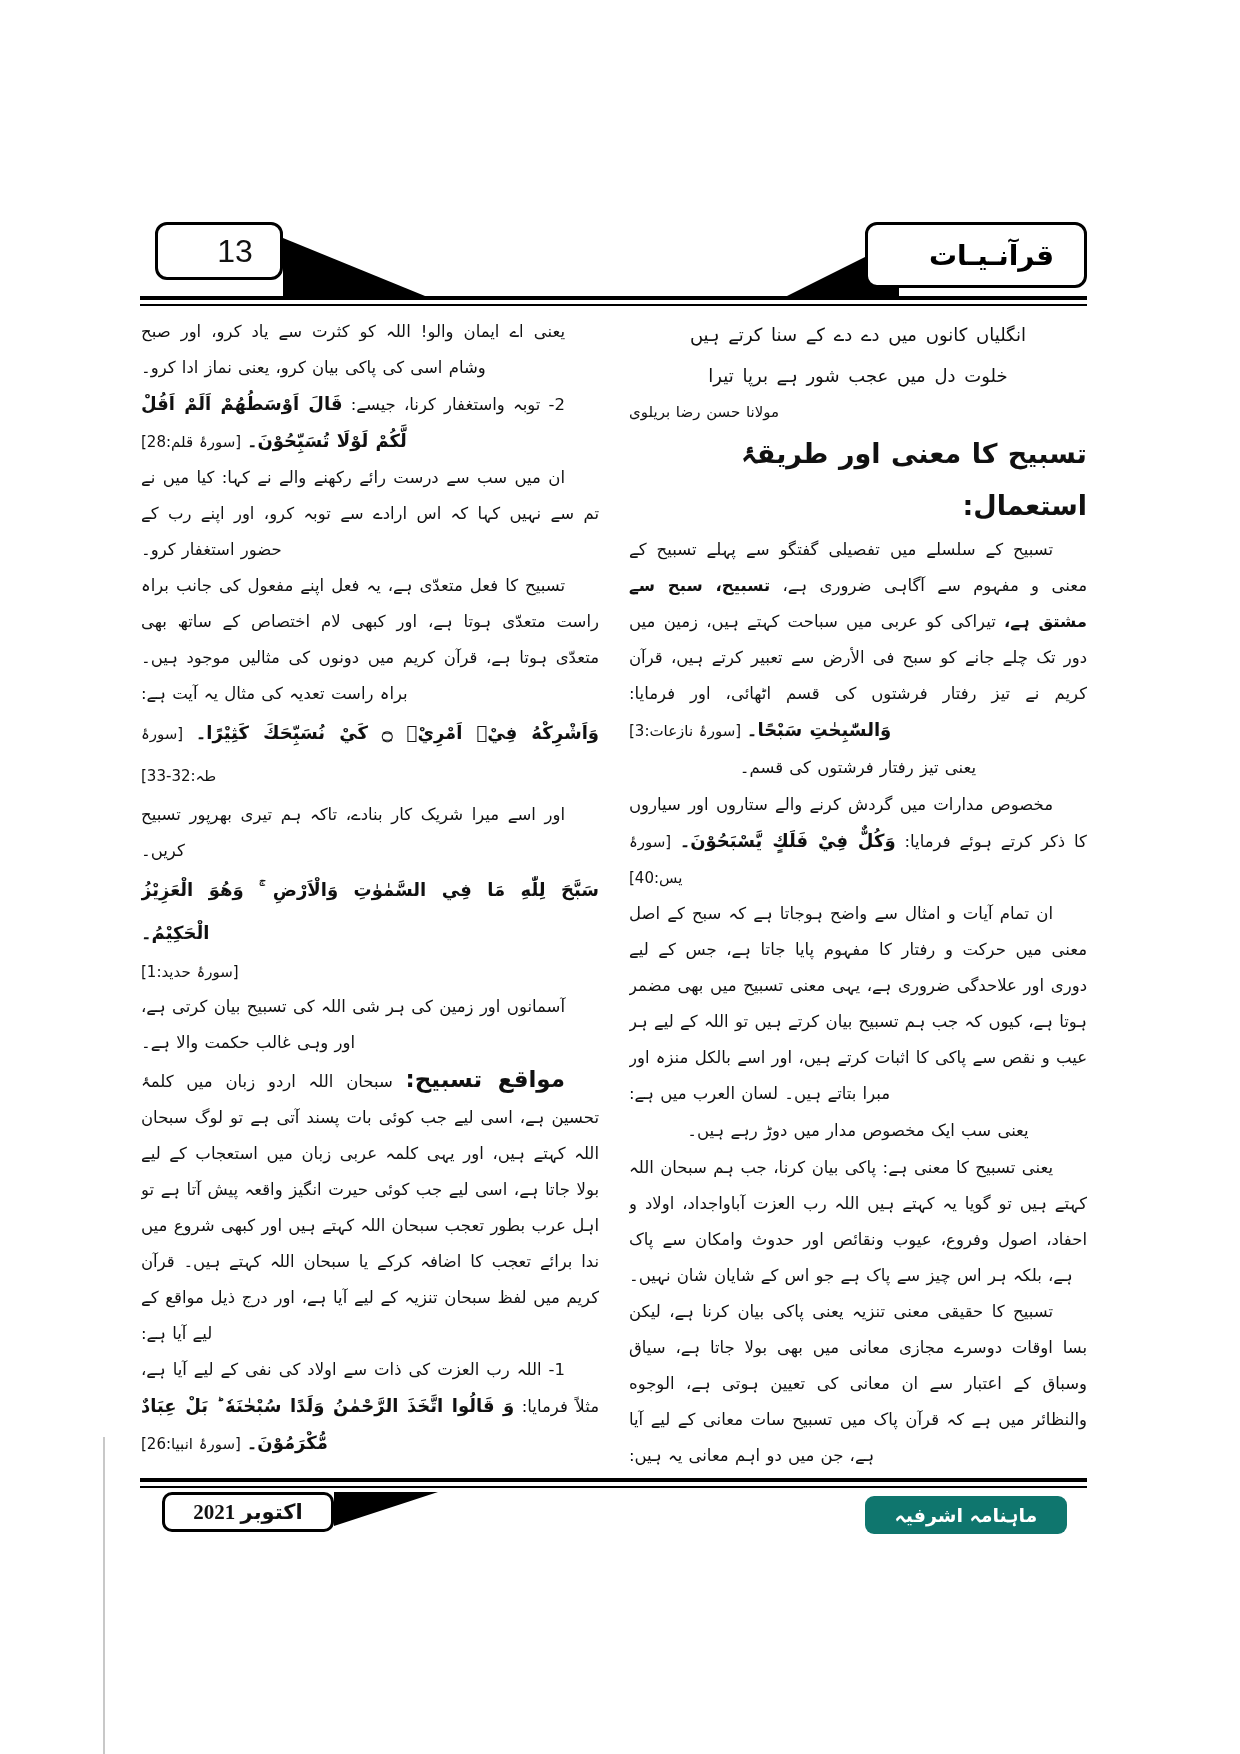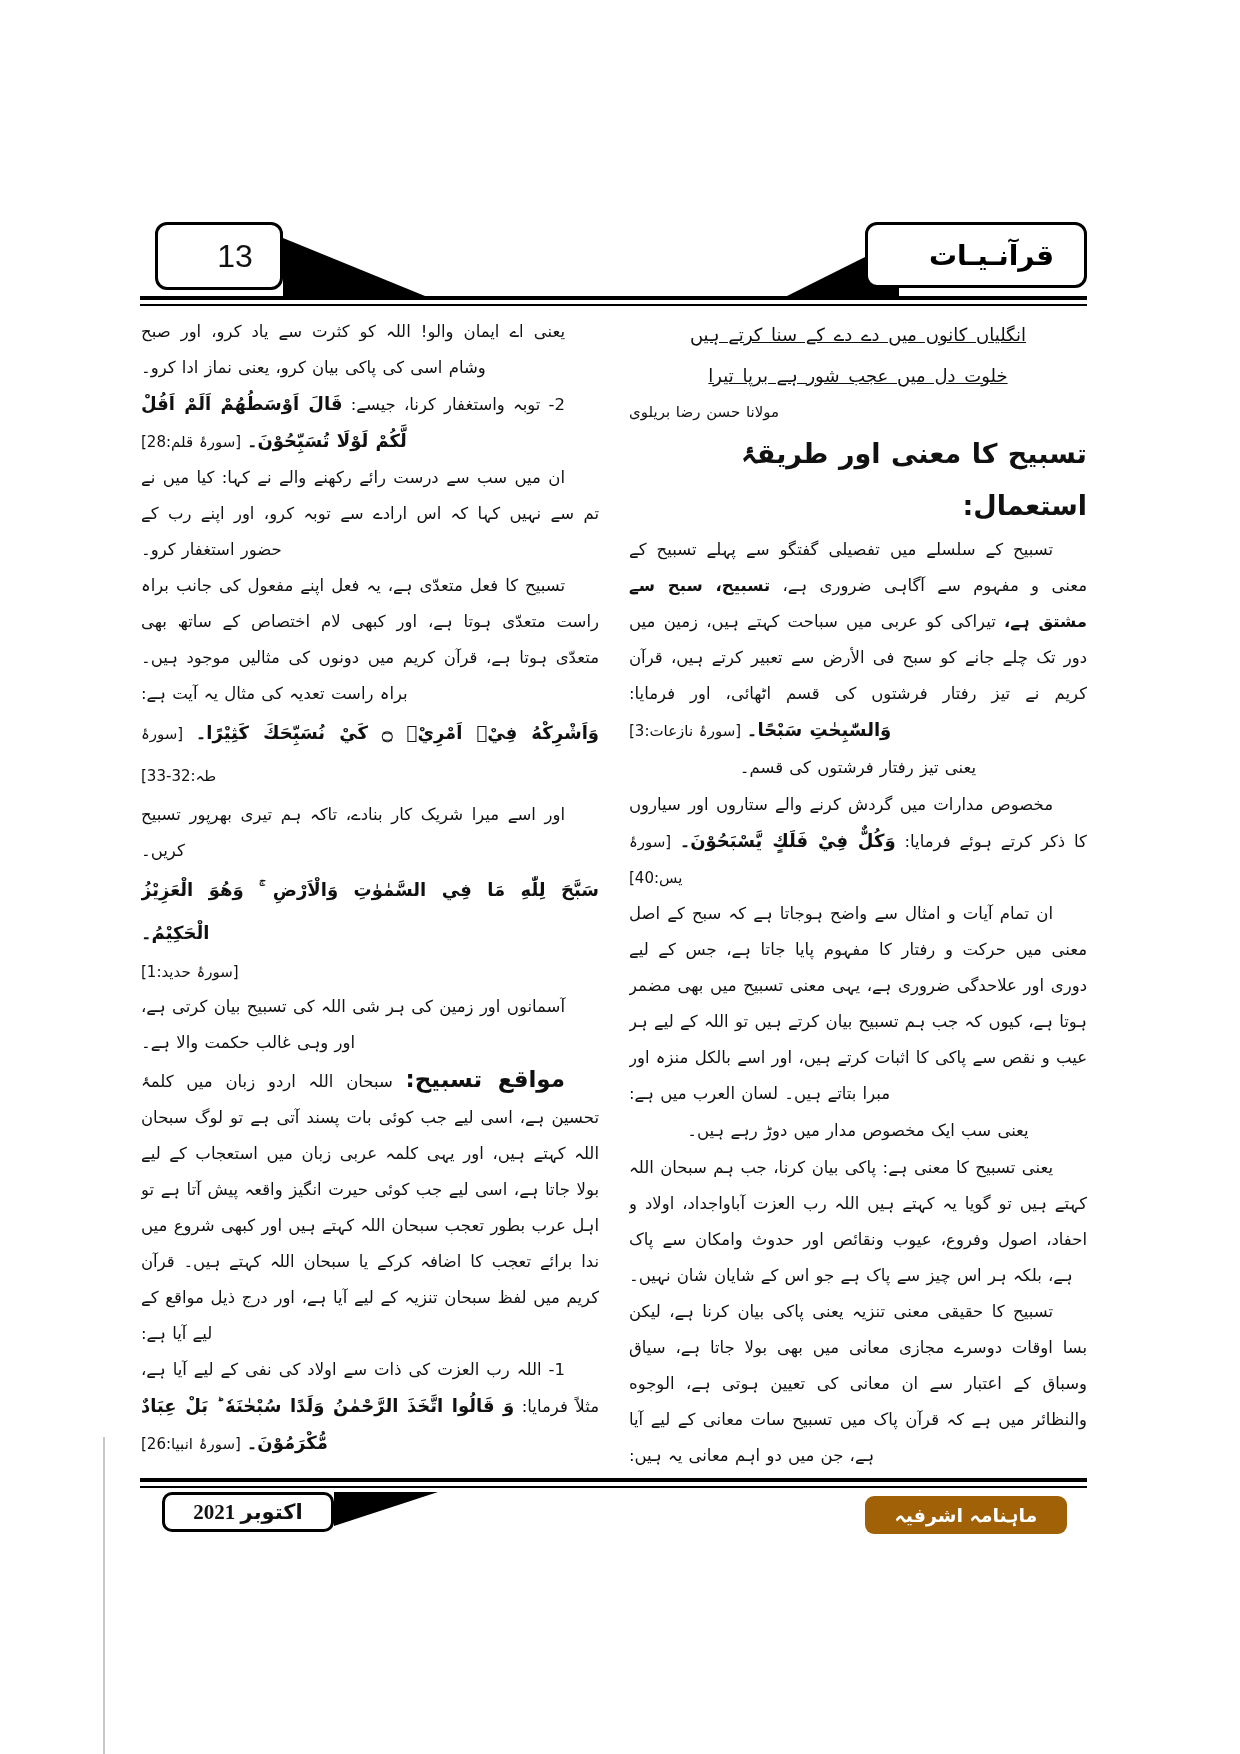--- a/index.html
+++ b/index.html
@@ -15,21 +15,21 @@
   }
   
   .hdr-box{
     position:absolute;
     border:3px solid #000;
     border-radius:12px;
     background:#fff;
     display:flex;align-items:center;justify-content:center;
     box-sizing:border-box;
   }
-  .pageno-box{left:155px;top:222px;width:128px;height:68px;padding-left:32px;}
+  .pageno-box{left:155px;top:222px;width:128px;height:58px;padding-left:32px;}
   .pageno{font-family:"Liberation Sans","DejaVu Sans",sans-serif;font-size:32px;color:#111;direction:ltr;}
   .title-box{right:153px;top:222px;width:222px;height:66px;padding-left:31px;}
   .section-title{font-weight:bold;font-size:28px;letter-spacing:1px;color:#000;}
   .tri{position:absolute;background:#000;}
   .tri-hdr-left{left:283px;top:238px;width:142px;height:58px;
     clip-path:polygon(0 0,0 100%,100% 100%);}
   .tri-hdr-right{right:341px;top:240px;width:112px;height:56px;
     clip-path:polygon(100% 0,100% 100%,0 100%);}
   .rule{
     position:absolute;left:140px;width:947px;height:4px;
@@ -44,39 +44,39 @@
     display:flex;direction:rtl;gap:30px;
   }
   .col{width:458px;height:100%;overflow:hidden;}
   .blk{
     margin:0;direction:rtl;
     text-align:justify;text-align-last:left;
     font-size:16.5px;line-height:36px;
     text-indent:34px;
     word-spacing:1px;
   }
-  .blk.verse{text-align:center;text-align-last:center;text-indent:0;font-size:18px;line-height:41px;word-spacing:3px;text-decoration:underline;}
+  .blk.verse{text-align:center;text-align-last:center;text-indent:0;font-size:18px;line-height:41px;word-spacing:3px;}
   .blk.attribution{text-align:center;text-align-last:left;text-indent:0;font-size:15px;line-height:32px;}
   .blk.heading{font-weight:bold;font-size:27px;line-height:52px;text-align:right;text-align-last:right;text-indent:0;letter-spacing:0;}
   .blk.center{text-align:center;text-align-last:center;text-indent:0;line-height:38px;}
   .blk.arabic{font-size:19px;line-height:45px;word-spacing:5px;text-indent:36px;}
   .blk.quranline{text-indent:0;line-height:42px;}
   .blk.citeleft{text-align:left;text-align-last:left;text-indent:0;font-size:15px;line-height:34px;}
   .blk span.bold{font-weight:bold;}
   .blk span.quran{font-weight:bold;font-size:18px;}
   .blk span.cite{font-size:15px;}
   .blk span.lead{font-weight:bold;font-size:23px;}
   
   .date-box{left:162px;top:1492px;width:172px;height:40px;border-width:3px;border-radius:10px;}
   .date-label{font-family:"Liberation Serif","DejaVu Sans",serif;font-size:21px;font-weight:bold;}
   .tri-ftr-left{left:334px;top:1492px;width:104px;height:34px;
     clip-path:polygon(0 0,100% 0,0 100%);}
   .mag-box{
     position:absolute;right:173px;top:1496px;width:202px;height:38px;
-    background:#a16207;border-radius:9px;
+    background:#0f766e;border-radius:9px;
     display:flex;align-items:center;justify-content:center;
   }
   .mag-name{color:#fff;font-weight:bold;font-size:19px;letter-spacing:1px;}
   .scan-line{
     position:absolute;left:103px;top:1437px;width:2px;height:317px;
     background:#9a9a9a;opacity:.55;
   }
 </style>
 </head>
 <body>

